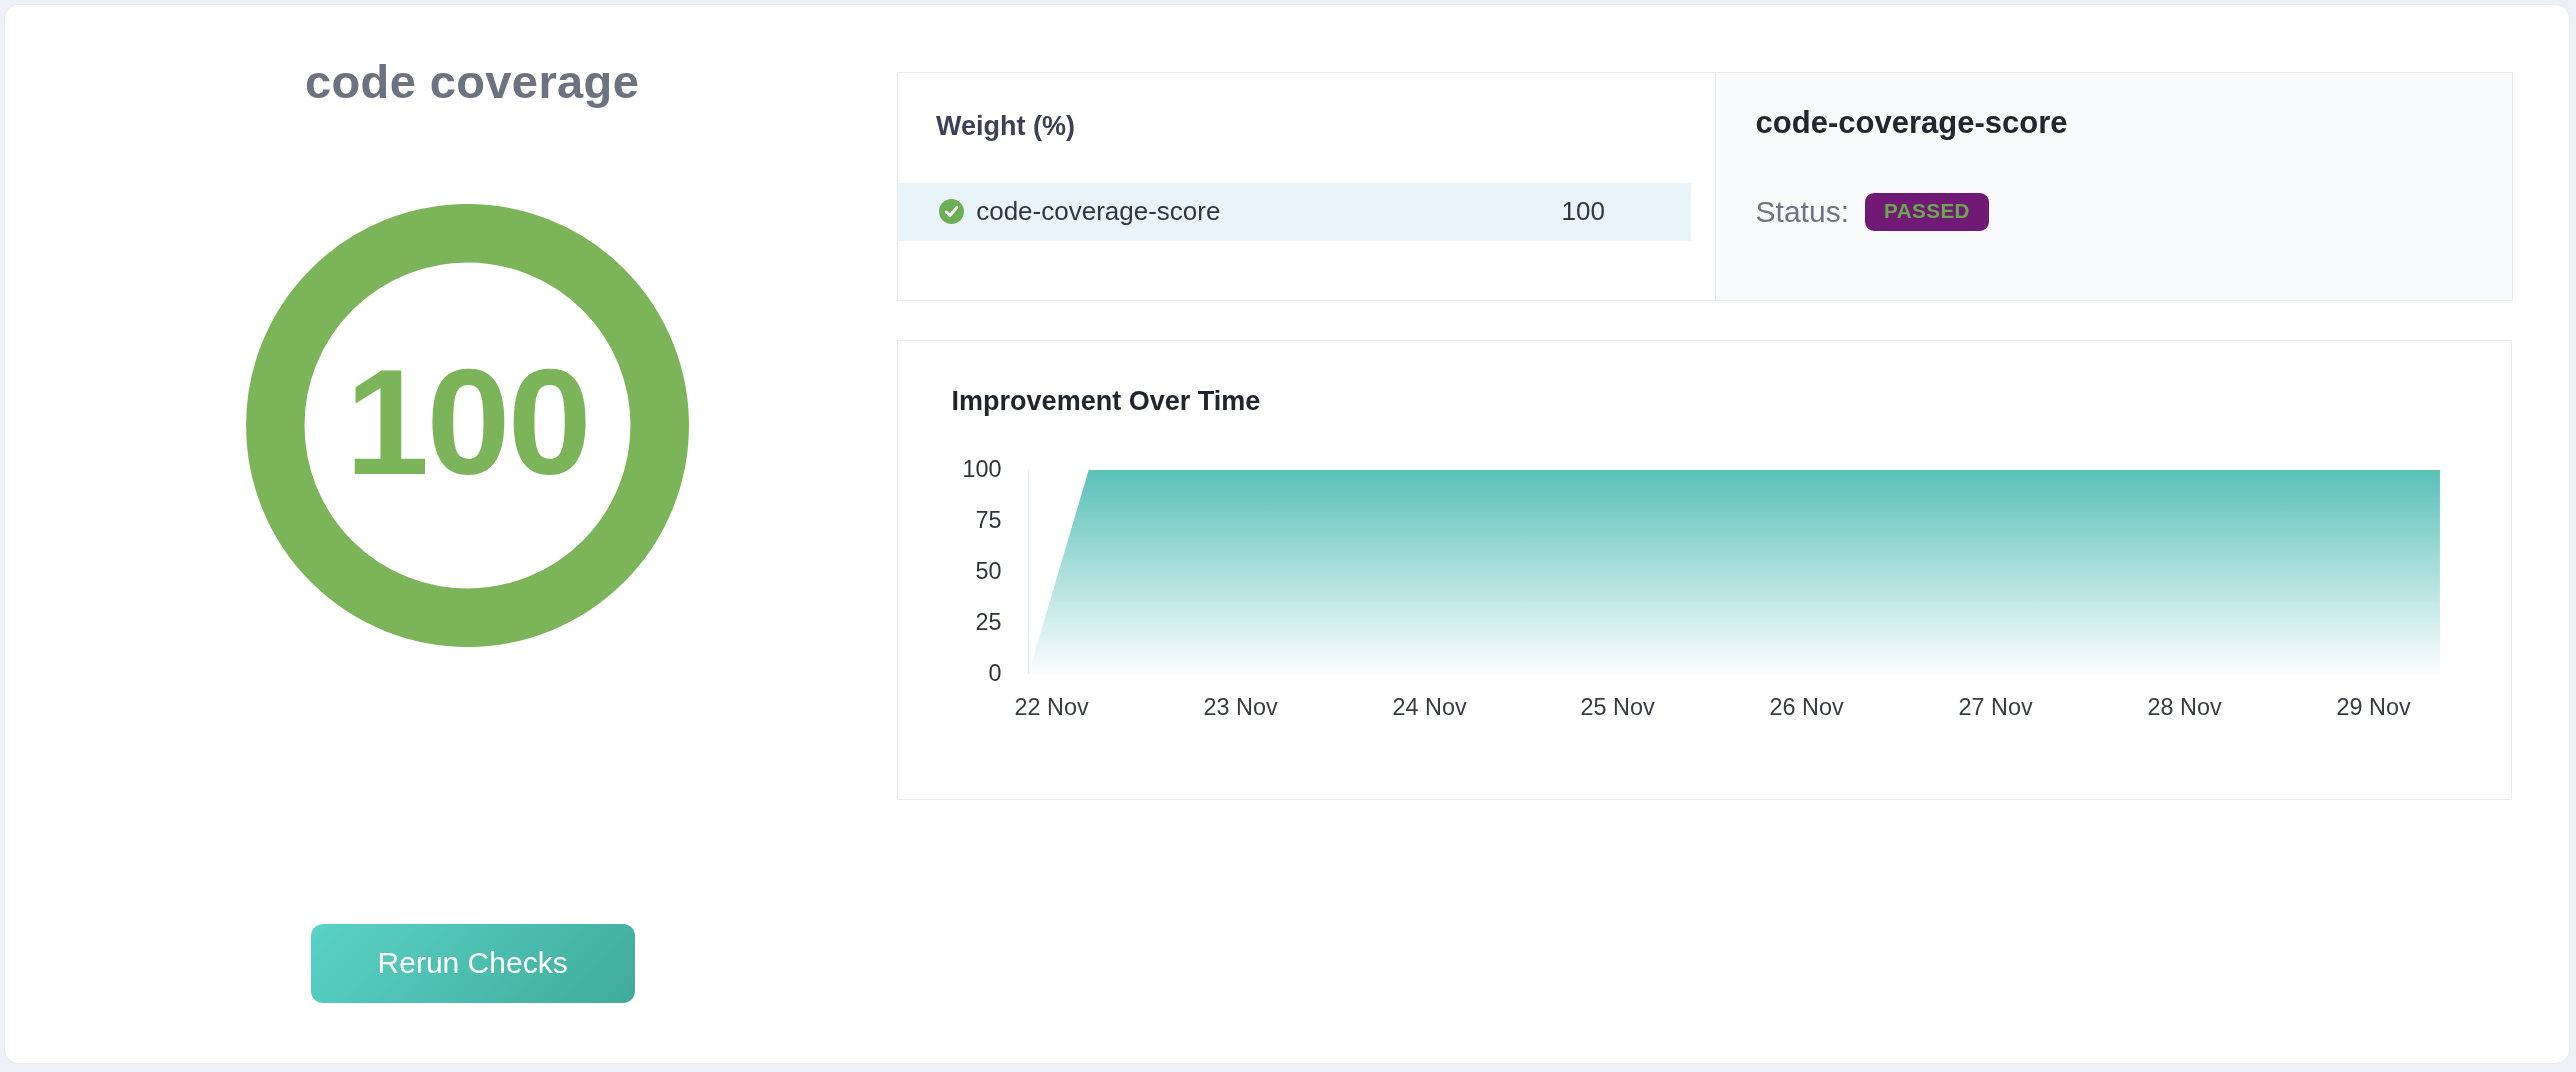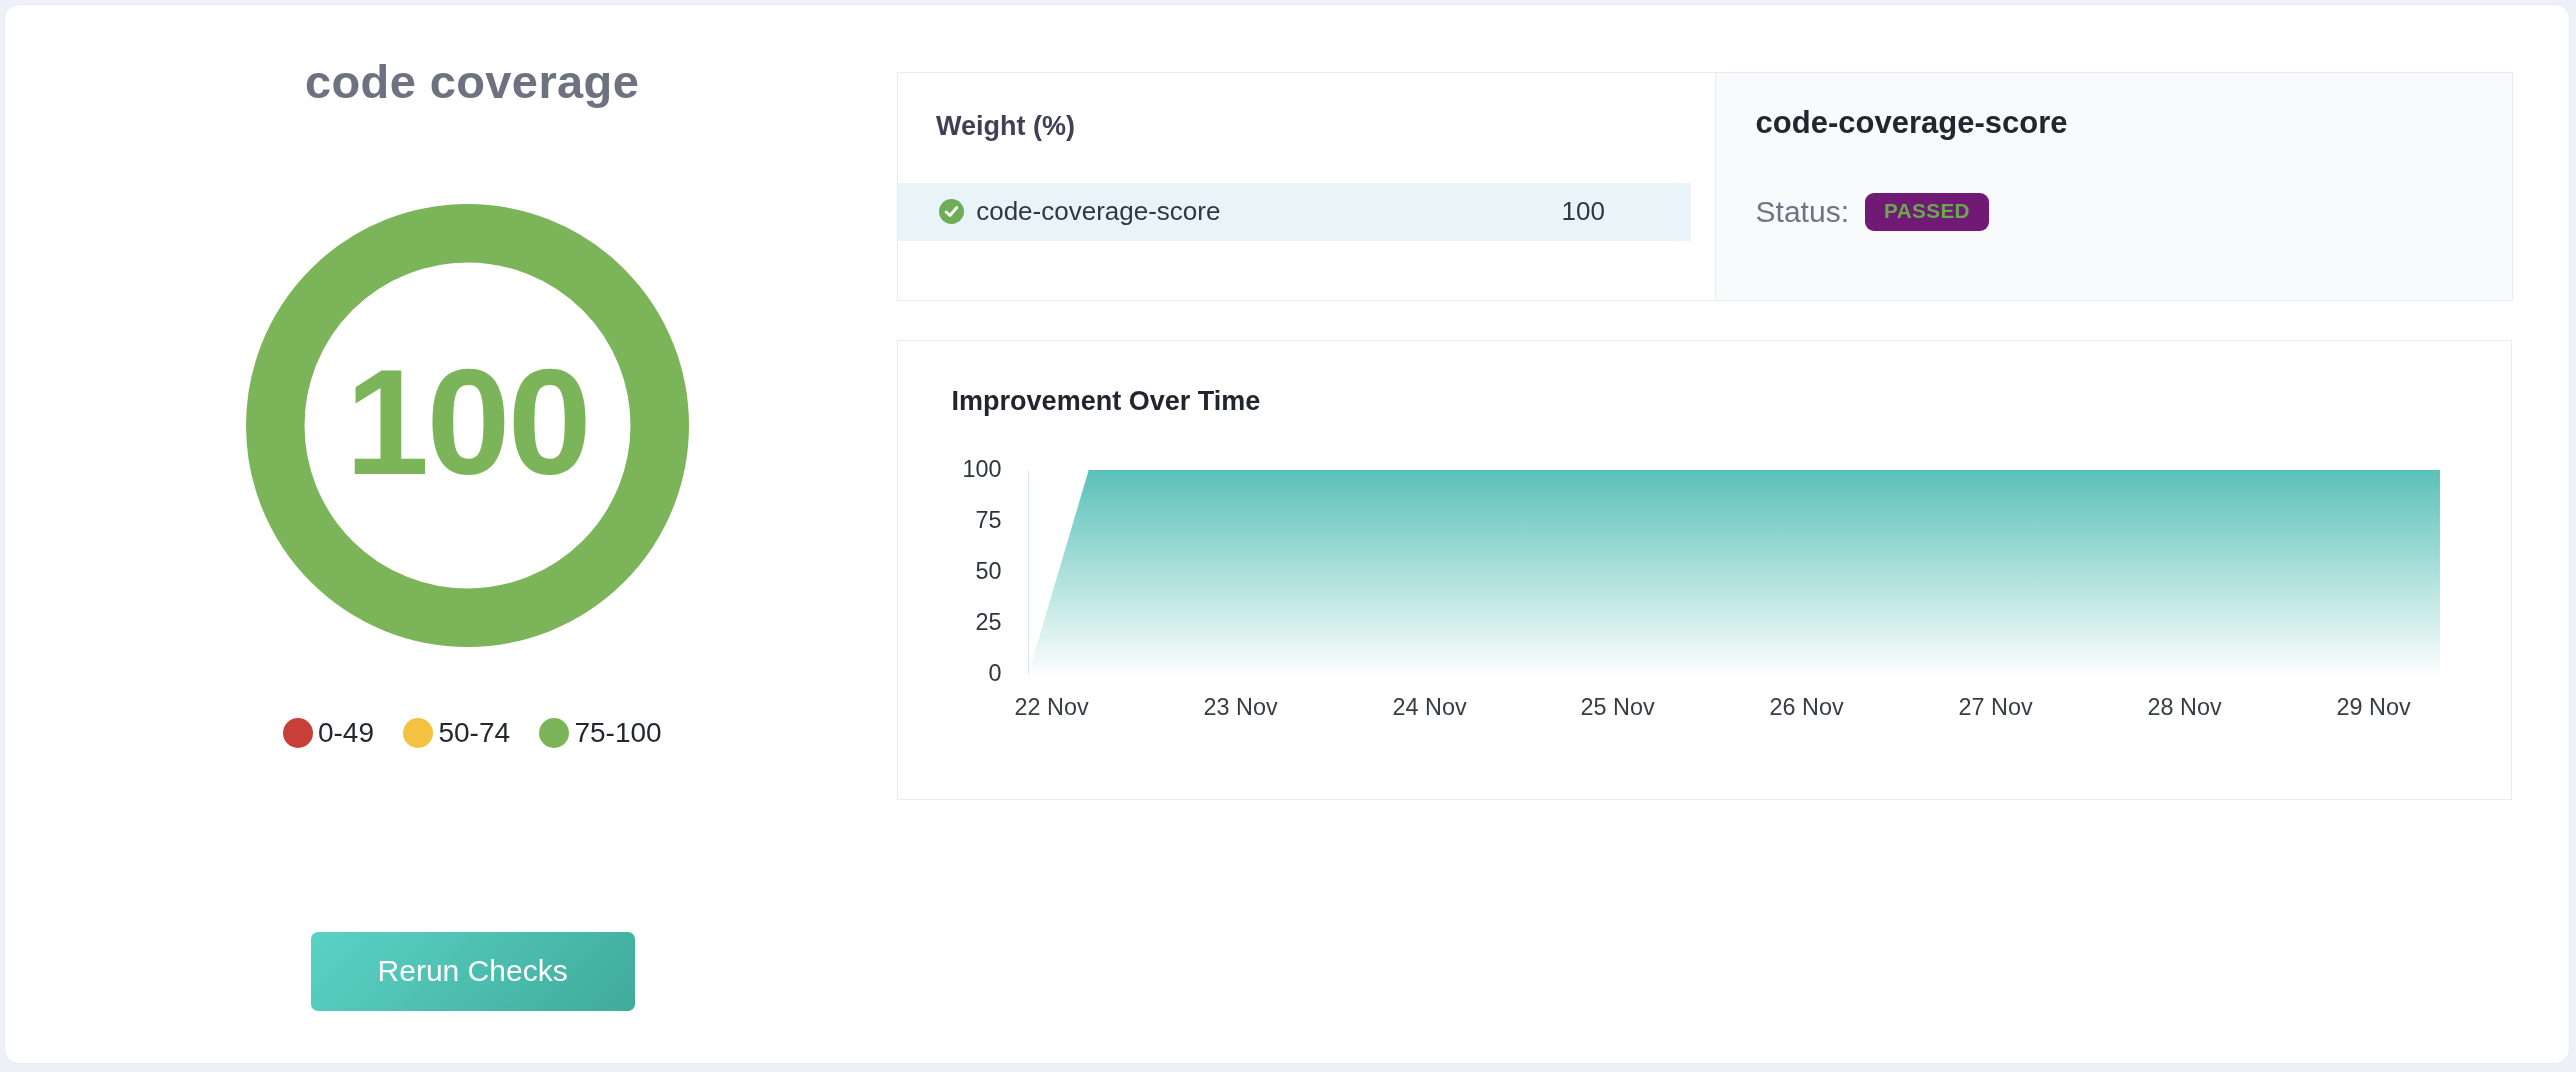--- a/index.html
+++ b/index.html
@@ -38,23 +38,23 @@
   .dot-red    { background:#c73f36; }
   .dot-yellow { background:#f2c240; }
   .dot-green  { background:#7cb45a; }
   .legend-label { font-size:28px; color:#23272f; }
   .last-updated {
     position:absolute; left:0; top:853px; width:935px; text-align:center;
     font-size:30px; color:#23272f;
   }
   .rerun-btn {
     position:absolute; left:306px; top:919px; width:324px; height:79px;
-    border:none; border-radius:7px; cursor:pointer;
+    border:none; border-radius:12px; cursor:pointer;
     background:linear-gradient(135deg, #5ad2c6 0%, #3fab9b 100%);
-    color:#ffffff; font-size:30px; font-family:"Liberation Sans", sans-serif;margin-top:8px;
+    color:#ffffff; font-size:30px; font-family:"Liberation Sans", sans-serif;
   }
 
   
   .checks-card {
     position:absolute; left:892px; top:67px; width:819px; height:229px;
     background:#ffffff; border:1.8px solid #e9ebee;
   }
   .checks-header {
     display:flex; align-items:center; margin-top:34px; height:40px;
   }
@@ -127,34 +127,20 @@
   <div class="gauge-panel">
     <div class="gauge-title">code coverage</div>
 
     <div class="gauge-wrap">
       <svg width="443" height="443" viewBox="0 0 492 492">
         <circle cx="246" cy="246" r="213.5" fill="none" stroke="#7cb45a" stroke-width="65"></circle>
       </svg>
       <div class="gauge-score">100</div>
     </div>
 
-    <div class="legend-row">
-      <div class="legend-item">
-        <span class="legend-dot dot-red"></span>
-        <span class="legend-label">0-49</span>
-      </div>
-      <div class="legend-item">
-        <span class="legend-dot dot-yellow"></span>
-        <span class="legend-label">50-74</span>
-      </div>
-      <div class="legend-item">
-        <span class="legend-dot dot-green"></span>
-        <span class="legend-label">75-100</span>
-      </div>
-    </div>
 
 
     <button class="rerun-btn">Rerun Checks</button>
   </div>
 
   <div class="checks-card">
     <div class="checks-header">
       <div class="col-weight">Weight (%)</div>
     </div>
     <div class="check-row">

